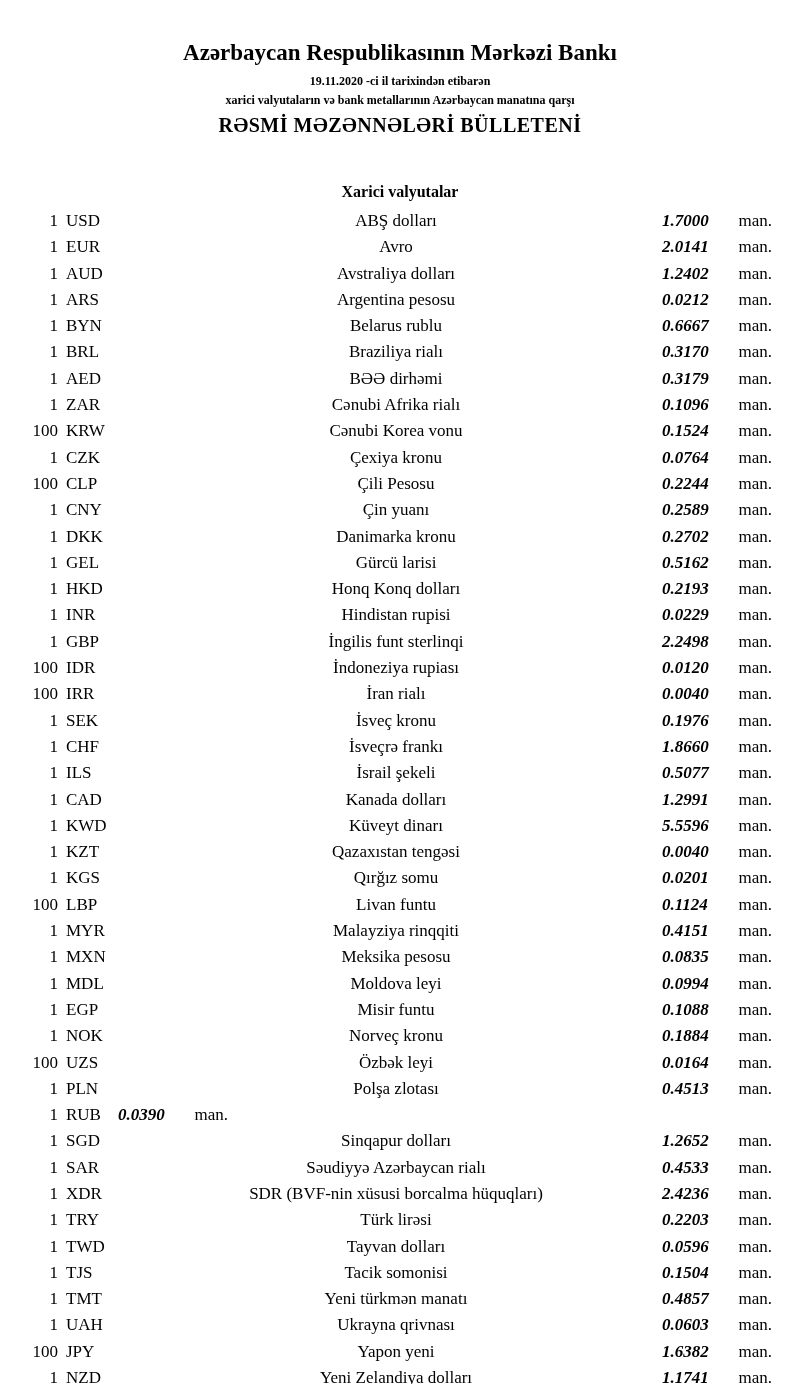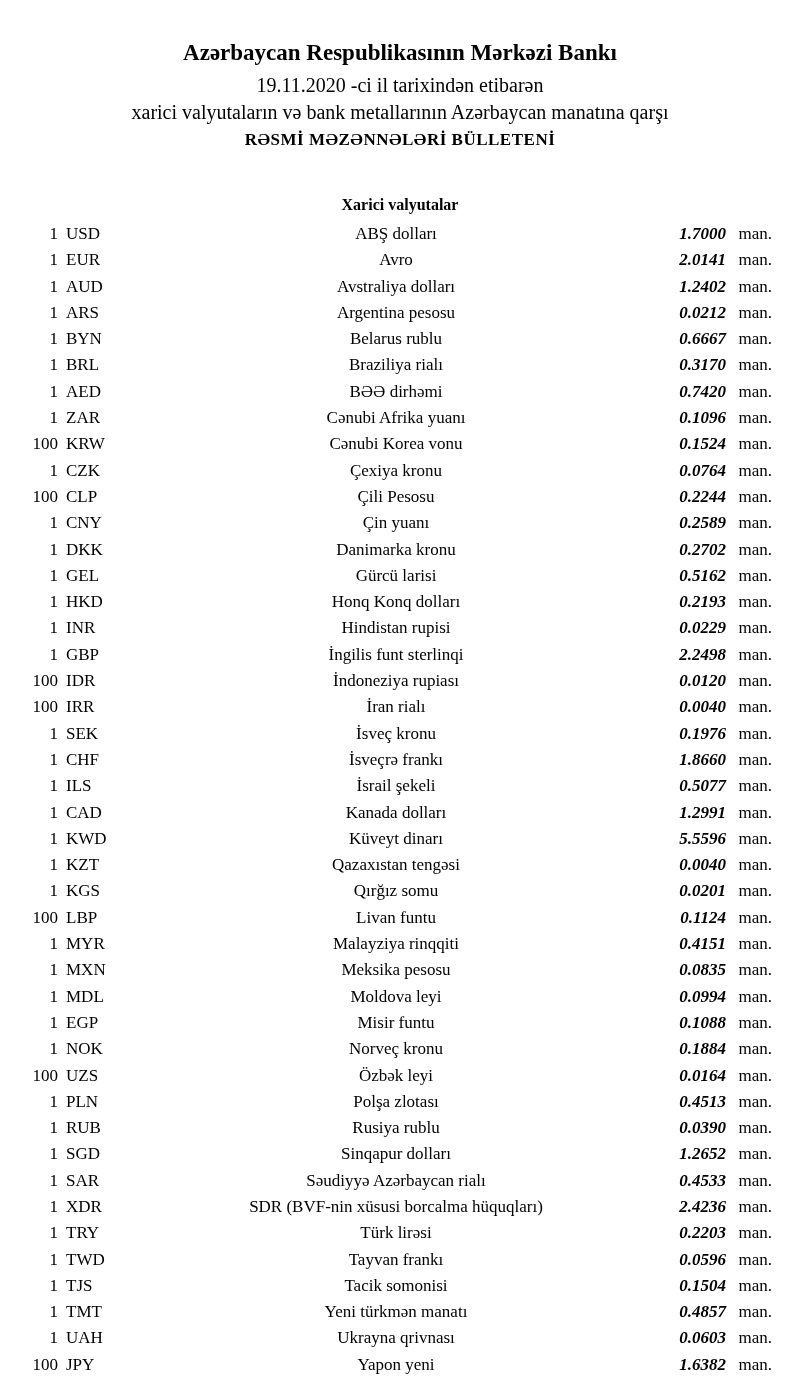--- a/index.html
+++ b/index.html
@@ -17,26 +17,26 @@
     padding-top: 20px;
     overflow: hidden;
   }
   .header { text-align: center; }
   .title {
     font-size: 23px;
     font-weight: bold;
     margin: 4px 0 8px 0;
   }
   .subtitle {
+    font-size: 12px;
+    font-weight: bold;
+    margin: 4px 0;
+  }
+  .bulletin-title {
     font-size: 20px;
-    font-weight: normal;
-    margin: 4px 0;
-  }
-  .bulletin-title {
-    font-size: 17px;
     font-weight: bold;
     letter-spacing: 0.5px;
     margin: 6px 0;
   }
   .section-title {
     text-align: center;
     font-size: 16px;
     font-weight: bold;
     margin-top: 46px;
     margin-bottom: 10px;
@@ -65,21 +65,20 @@
   }
   .cell-name {
     flex: 1 1 auto;
     text-align: center;
     padding-left: 12px;
     white-space: nowrap;
     overflow: hidden;
   }
   .cell-rate {
     width: 64px;
-    text-align: right;
     flex: 0 0 auto;
     font-weight: bold;
     font-style: italic;
   }
   .cell-unit {
     width: 46px;
     text-align: right;
     flex: 0 0 auto;
   }
 </style>
@@ -137,27 +136,27 @@
       <span class="cell-qty">1</span>
       <span class="cell-code">BRL</span>
       <span class="cell-name">Braziliya rialı</span>
       <span class="cell-rate">0.3170</span>
       <span class="cell-unit">man.</span>
     </div>
       <div class="rate-row" style="">
       <span class="cell-qty">1</span>
       <span class="cell-code">AED</span>
       <span class="cell-name">BƏƏ dirhəmi</span>
-      <span class="cell-rate">0.7420</span>
+      <span class="cell-rate">0.3179</span>
       <span class="cell-unit">man.</span>
     </div>
       <div class="rate-row" style="">
       <span class="cell-qty">1</span>
       <span class="cell-code">ZAR</span>
-      <span class="cell-name">Cənubi Afrika yuanı</span>
+      <span class="cell-name">Cənubi Afrika rialı</span>
       <span class="cell-rate">0.1096</span>
       <span class="cell-unit">man.</span>
     </div>
       <div class="rate-row" style="">
       <span class="cell-qty">100</span>
       <span class="cell-code">KRW</span>
       <span class="cell-name">Cənubi Korea vonu</span>
       <span class="cell-rate">0.1524</span>
       <span class="cell-unit">man.</span>
     </div>
@@ -332,21 +331,20 @@
       <div class="rate-row" style="">
       <span class="cell-qty">1</span>
       <span class="cell-code">PLN</span>
       <span class="cell-name">Polşa zlotası</span>
       <span class="cell-rate">0.4513</span>
       <span class="cell-unit">man.</span>
     </div>
       <div class="rate-row" style="">
       <span class="cell-qty">1</span>
       <span class="cell-code">RUB</span>
-      <span class="cell-name">Rusiya rublu</span>
       <span class="cell-rate">0.0390</span>
       <span class="cell-unit">man.</span>
     </div>
       <div class="rate-row" style="">
       <span class="cell-qty">1</span>
       <span class="cell-code">SGD</span>
       <span class="cell-name">Sinqapur dolları</span>
       <span class="cell-rate">1.2652</span>
       <span class="cell-unit">man.</span>
     </div>
@@ -367,21 +365,21 @@
       <div class="rate-row" style="">
       <span class="cell-qty">1</span>
       <span class="cell-code">TRY</span>
       <span class="cell-name">Türk lirəsi</span>
       <span class="cell-rate">0.2203</span>
       <span class="cell-unit">man.</span>
     </div>
       <div class="rate-row" style="">
       <span class="cell-qty">1</span>
       <span class="cell-code">TWD</span>
-      <span class="cell-name">Tayvan frankı</span>
+      <span class="cell-name">Tayvan dolları</span>
       <span class="cell-rate">0.0596</span>
       <span class="cell-unit">man.</span>
     </div>
       <div class="rate-row" style="">
       <span class="cell-qty">1</span>
       <span class="cell-code">TJS</span>
       <span class="cell-name">Tacik somonisi</span>
       <span class="cell-rate">0.1504</span>
       <span class="cell-unit">man.</span>
     </div>

